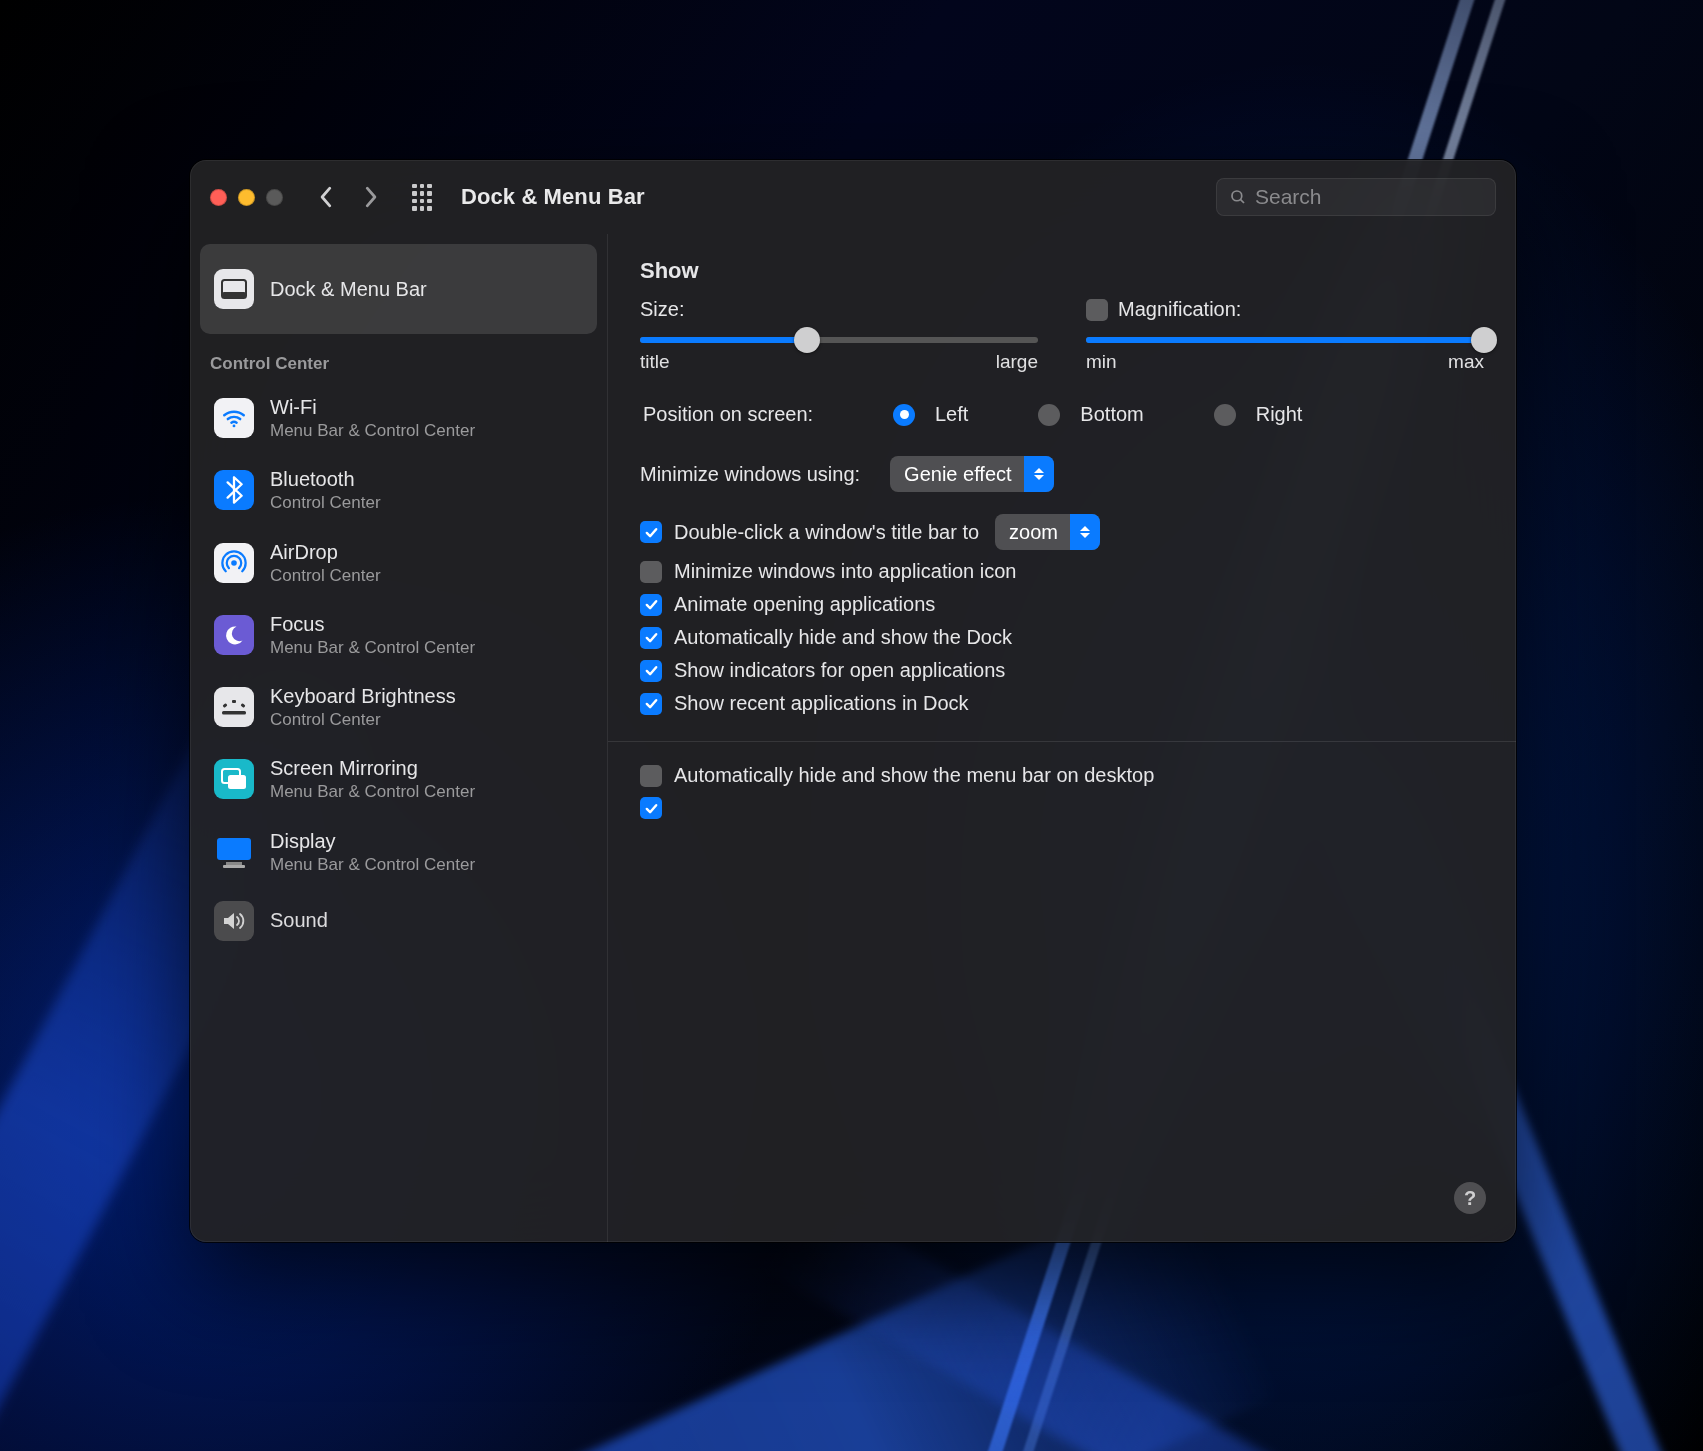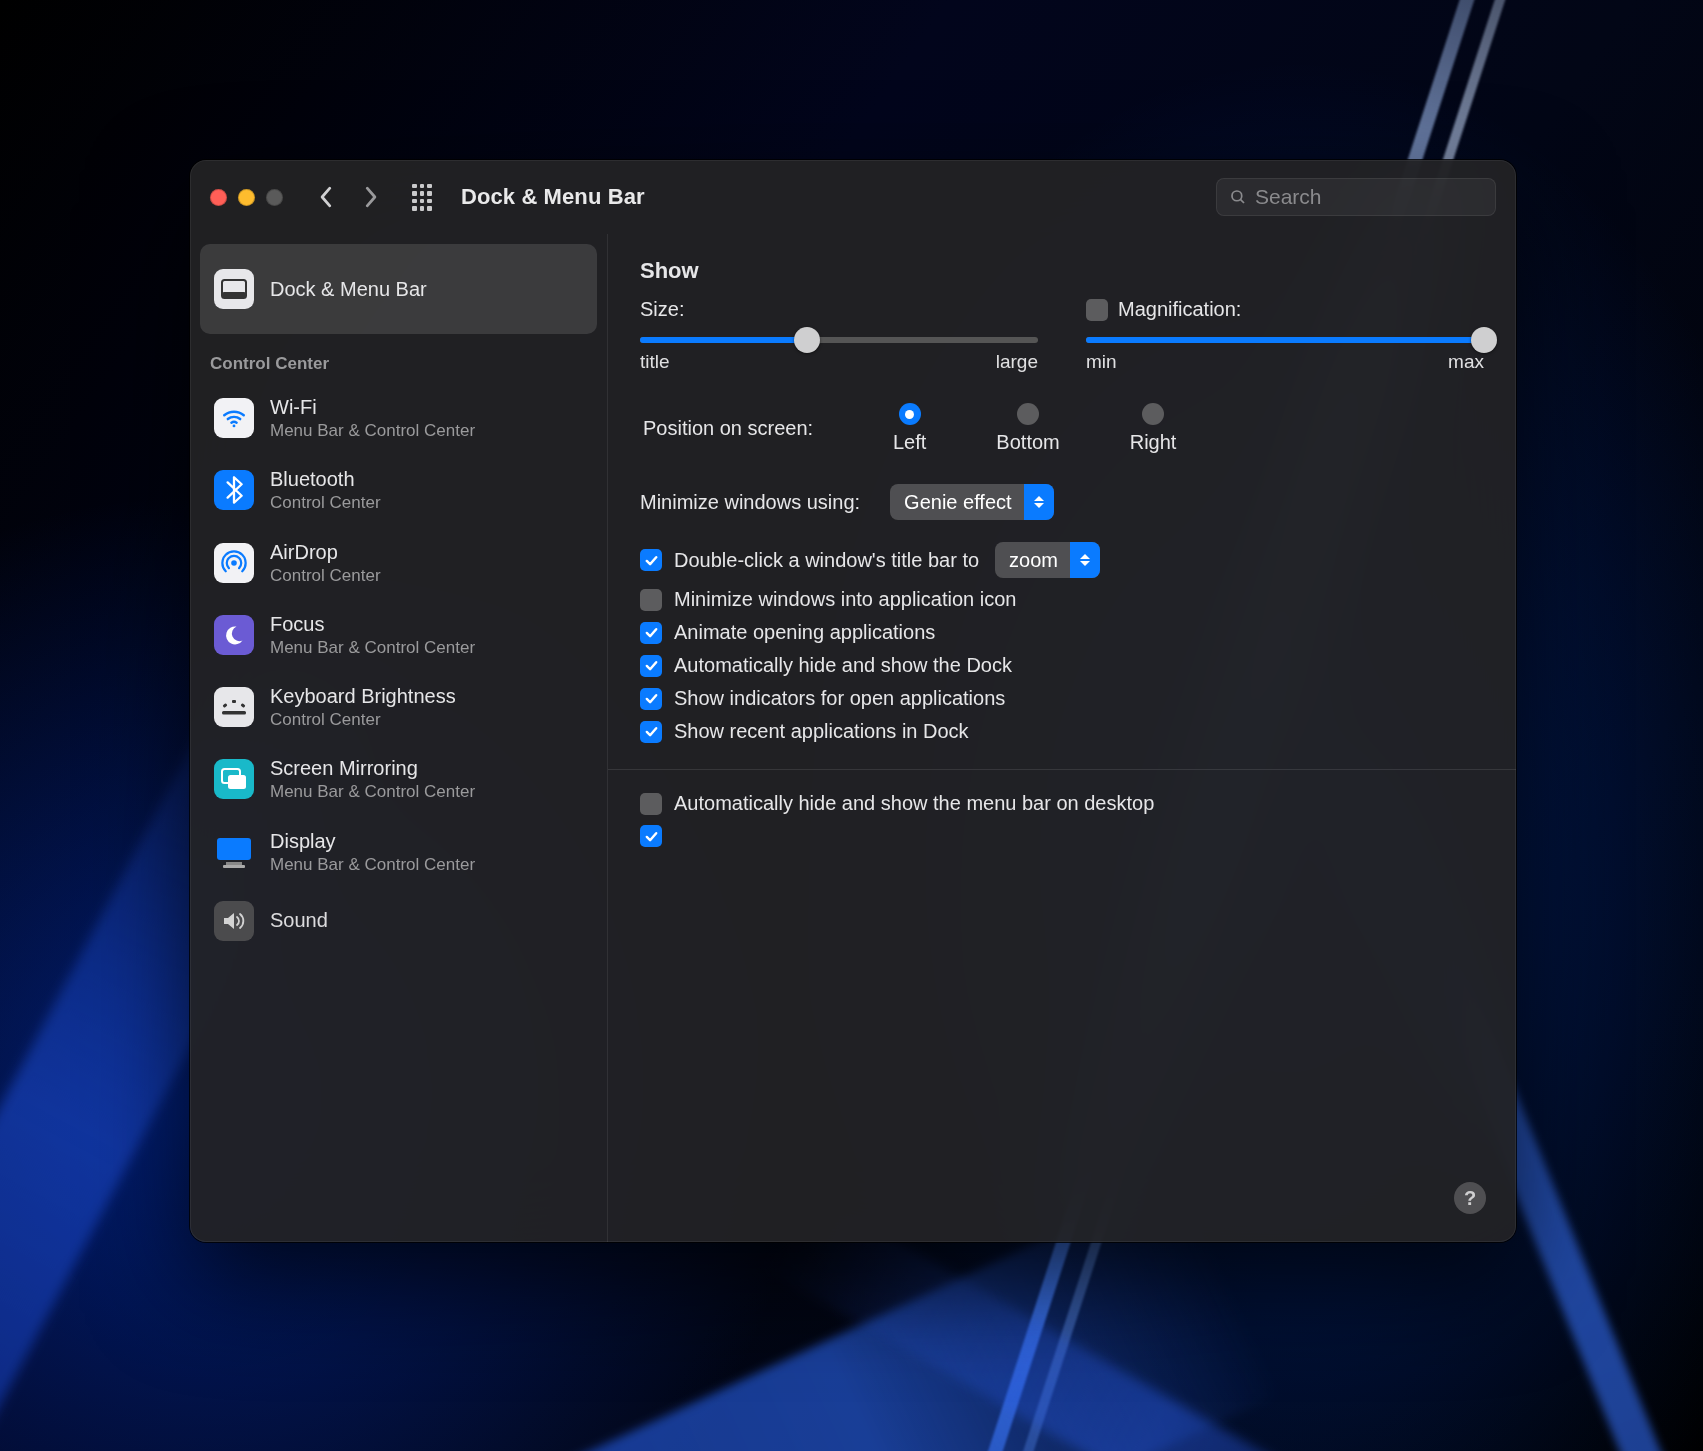--- a/index.html
+++ b/index.html
@@ -63,21 +63,21 @@
     .slider-box { flex:1; }
     .slider-top { display:flex; align-items:center; gap:10px; margin-bottom:14px; }
     .slider-track { position:relative; height:6px; background:#555; border-radius:3px; margin:16px 0 8px 0; }
     .slider-fill { position:absolute; left:0; top:0; bottom:0; background:#0a7bff; border-radius:3px; }
     .slider-thumb { position:absolute; top:50%; width:26px; height:26px; background:#cfcfd0; border-radius:50%; transform:translate(-50%,-50%); box-shadow:0 1px 3px rgba(0,0,0,0.5); cursor:pointer; }
     .slider-labels { display:flex; justify-content:space-between; font-size:19px; color:#e0e0e2; }
 
     .radio-row { display:flex; align-items:center; margin:22px 0 30px 3px; }
     .radio-label { width:250px; }
     .radio-group { display:flex; gap:70px; }
-    .radio-opt { display:flex; flex-direction:column; align-items:center; gap:6px; cursor:pointer; }
+    .radio-opt { display:flex; flex-direction:row; align-items:center; gap:20px; cursor:pointer; }
     .radio { width:22px; height:22px; border-radius:50%; background:#5c5c5e; display:flex; align-items:center; justify-content:center; }
     .radio.checked { background:#0a7bff; }
     .radio.checked::after { content:""; width:9px; height:9px; background:#fff; border-radius:50%; }
 
     .dropdown { display:inline-flex; align-items:center; background:#4f4f52; border-radius:8px; height:36px; padding:0 0 0 14px; font-size:20px; color:#fff; overflow:hidden; cursor:pointer; }
     .dropdown .caret { width:30px; height:36px; background:#0a7bff; display:flex; flex-direction:column; align-items:center; justify-content:center; gap:2px; margin-left:12px; }
     .dropdown .caret::before, .dropdown .caret::after { content:""; width:0; height:0; border-left:5px solid transparent; border-right:5px solid transparent; }
     .dropdown .caret::before { border-bottom:5px solid #fff; }
     .dropdown .caret::after { border-top:5px solid #fff; }
 

